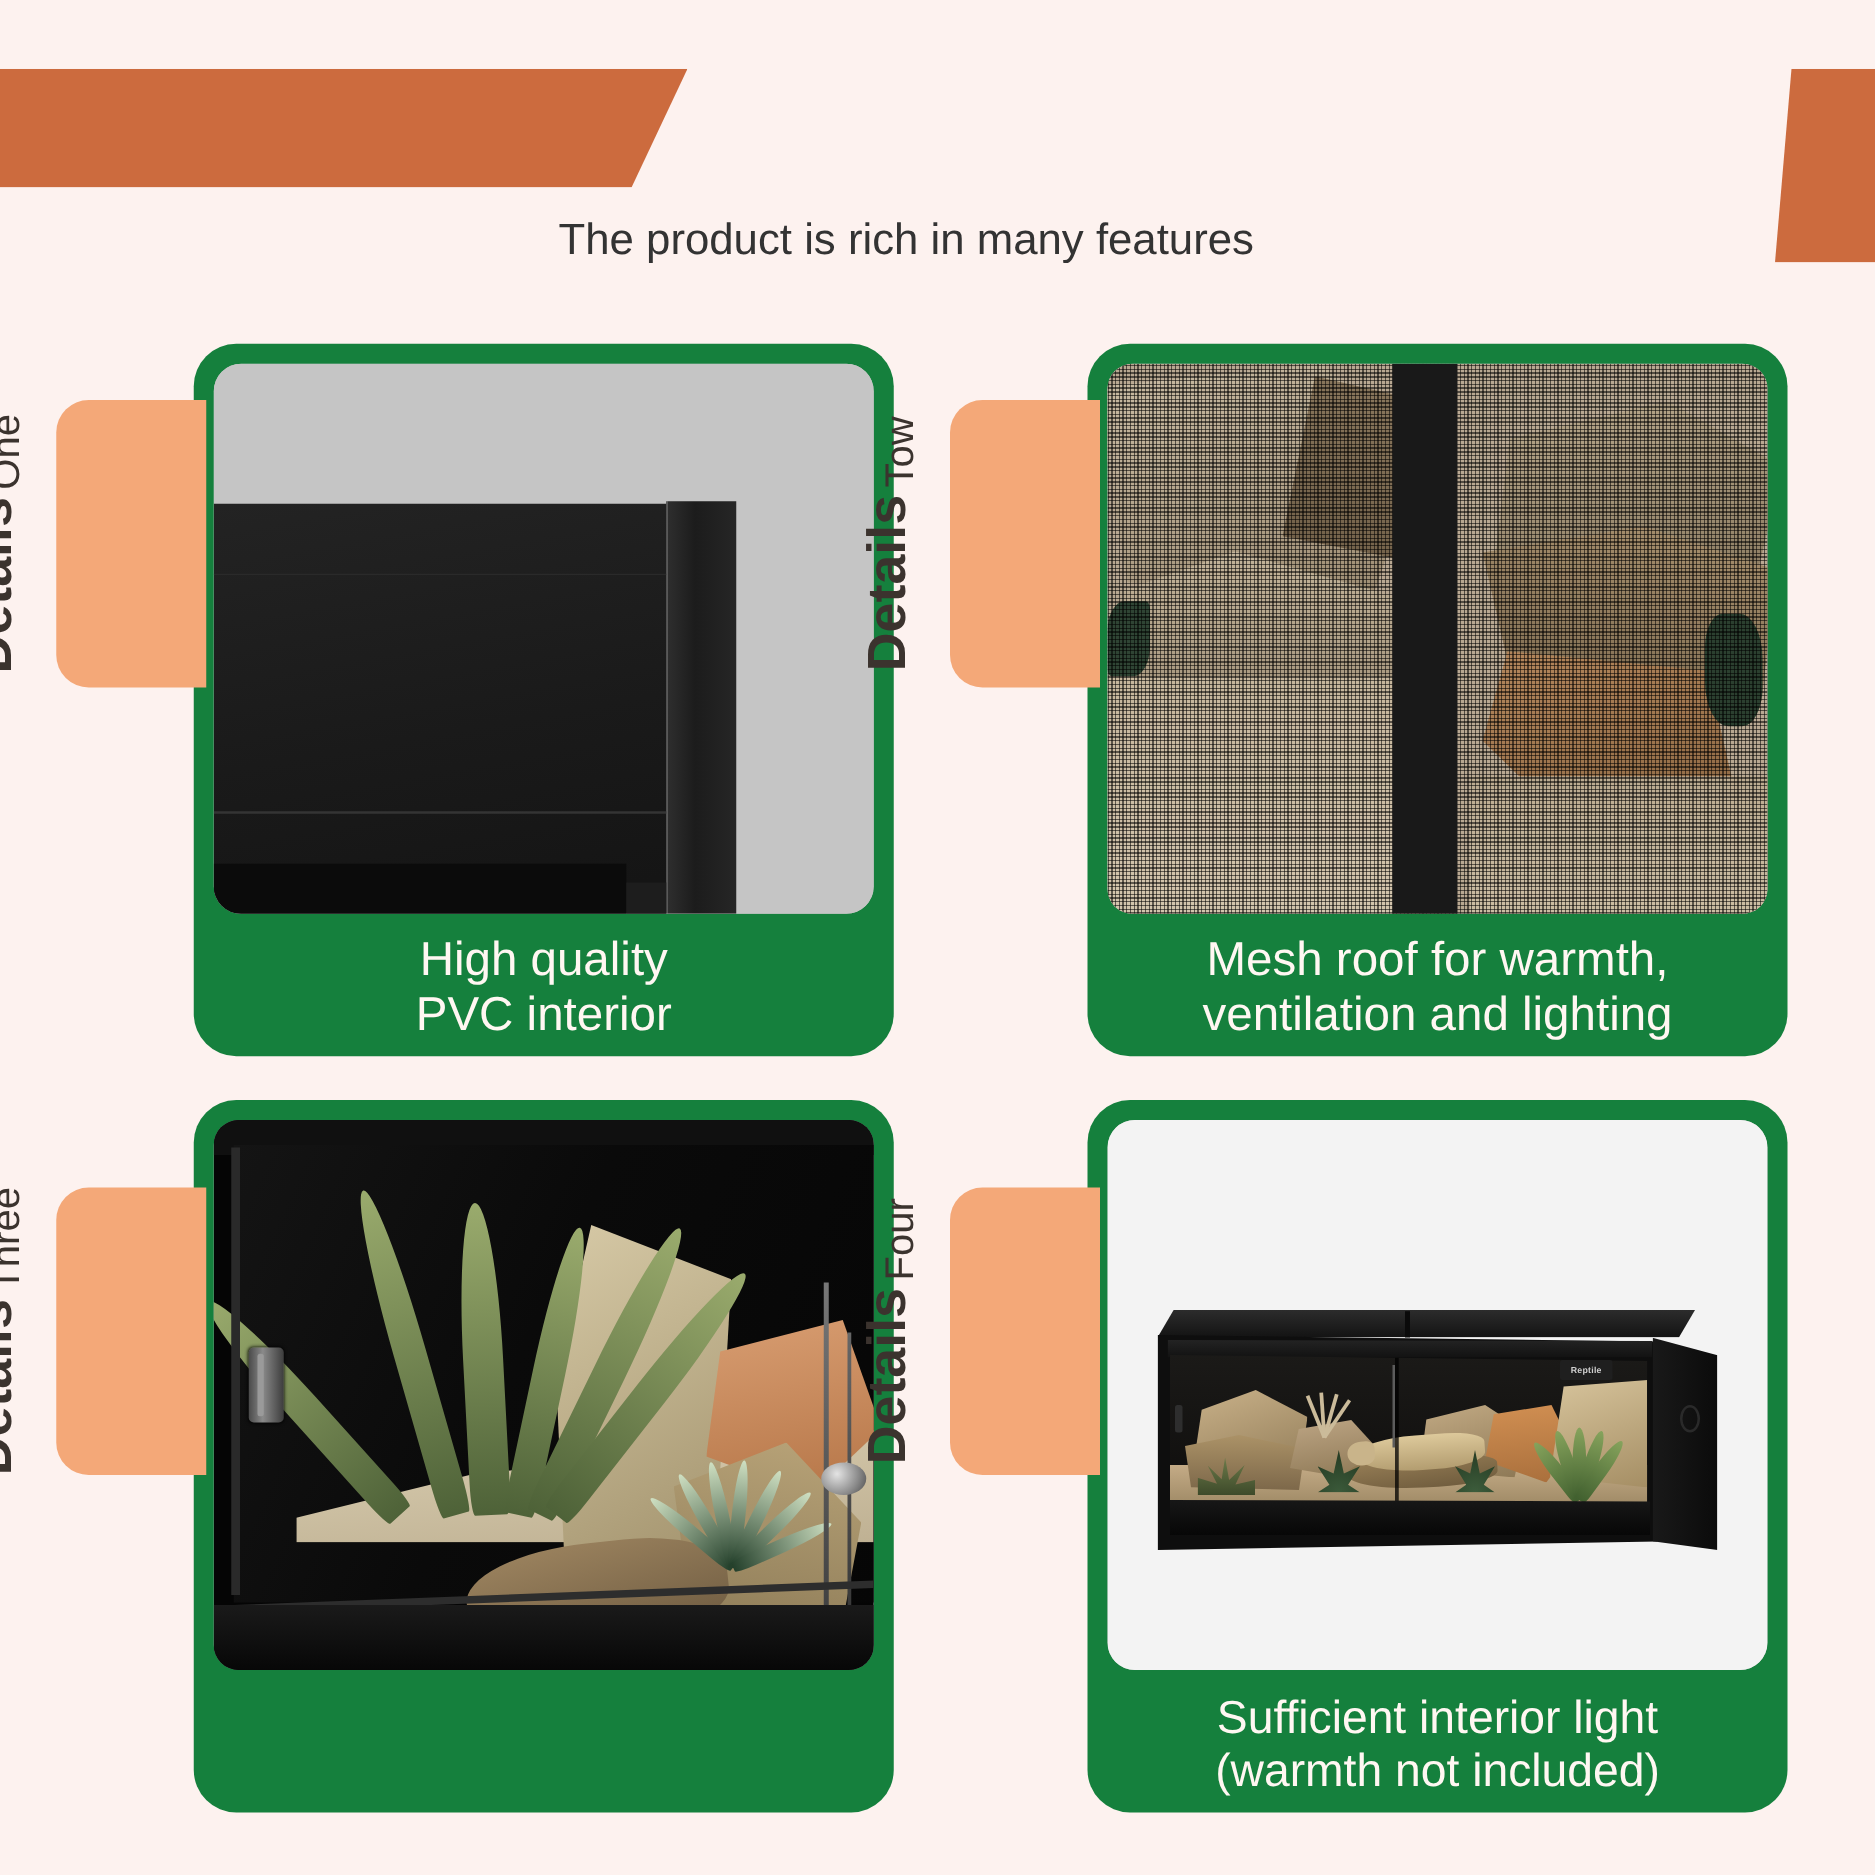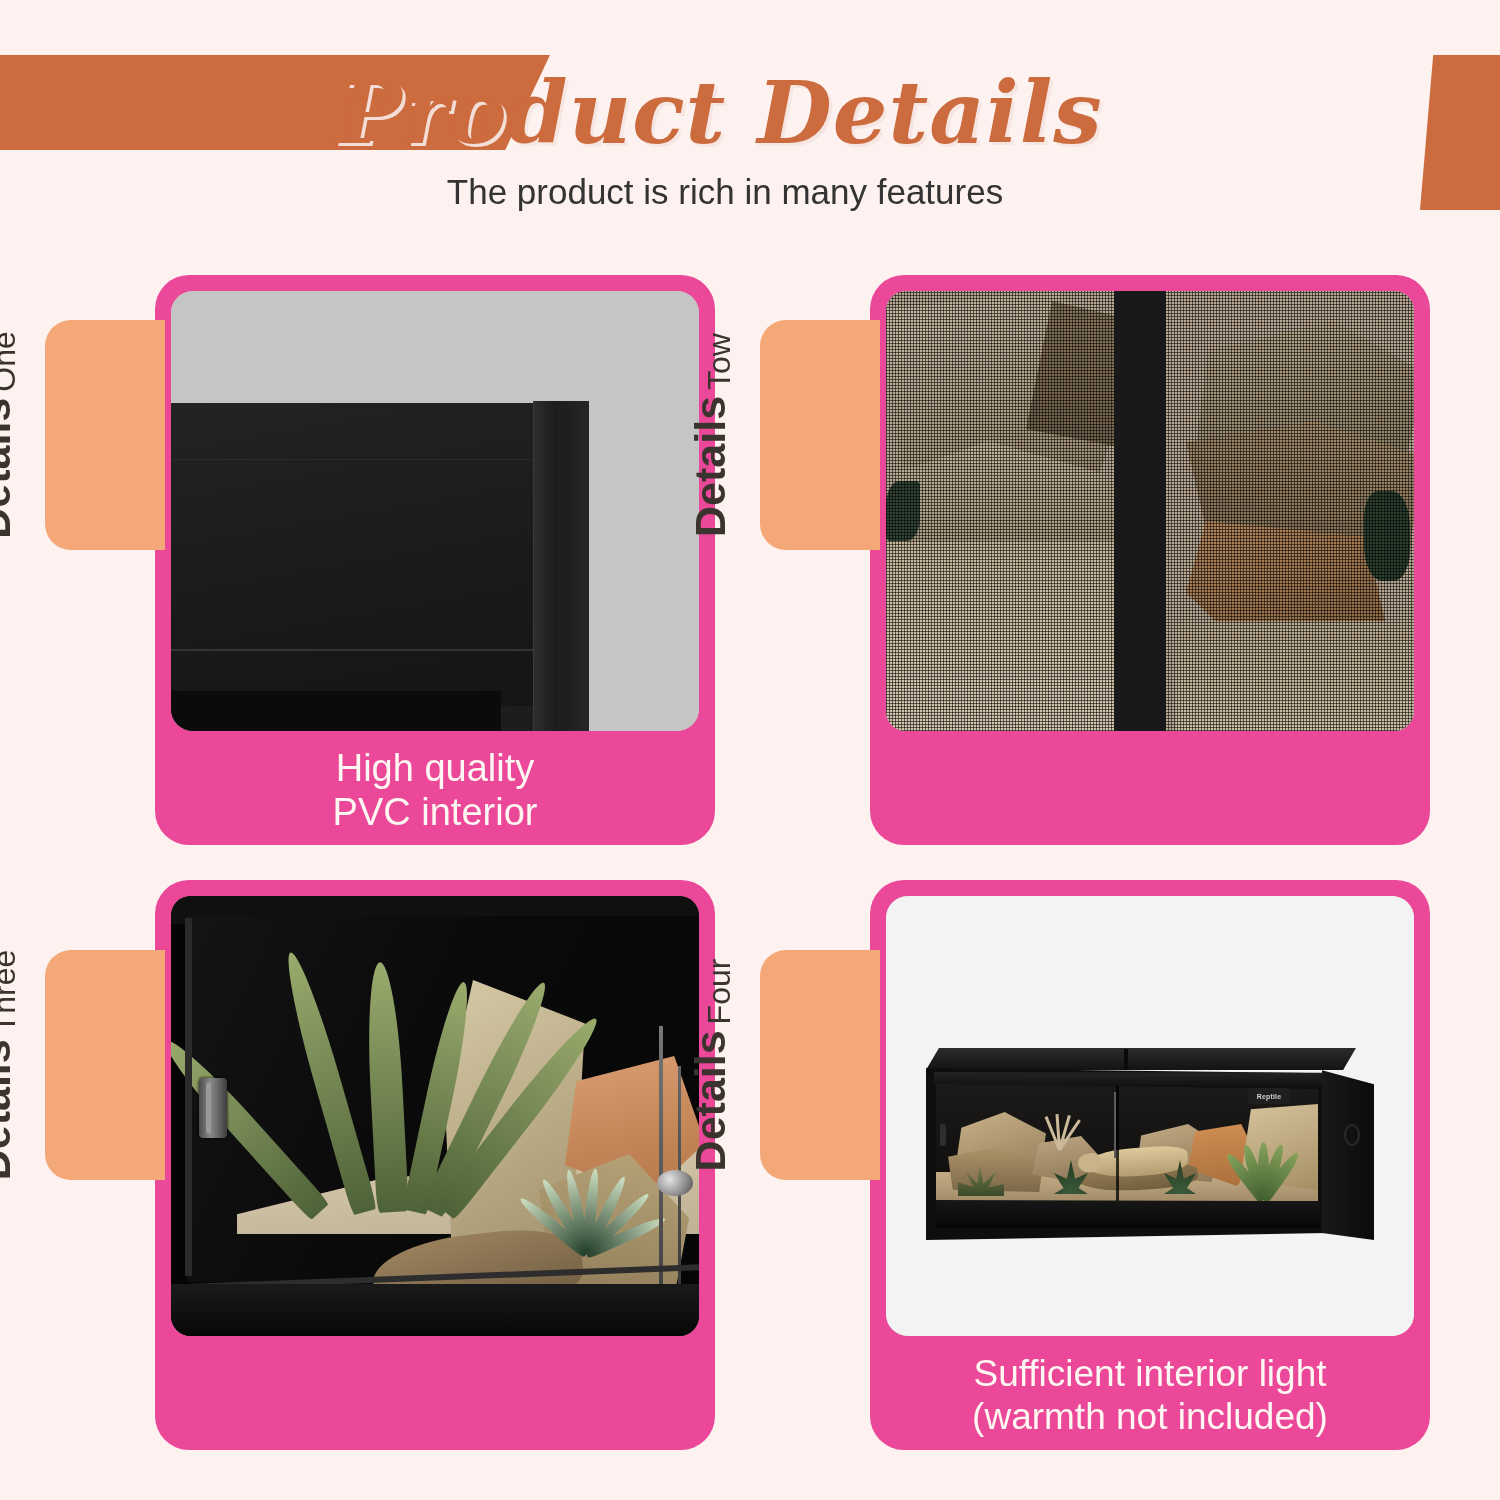--- a/index.html
+++ b/index.html
@@ -50,21 +50,21 @@
   .grid { position:absolute; left:0; top:260px; width:1500px; height:1240px; }
 
   .card { position:absolute; width:560px; height:570px; }
   .card.c1 { left:155px; top:15px; }
   .card.c2 { left:870px; top:15px; }
   .card.c3 { left:155px; top:620px; }
   .card.c4 { left:870px; top:620px; }
 
   .card-frame {
     position:absolute; inset:0;
-    background:#ec4899;
+    background:#15803d;
     border-radius:34px;
     overflow:hidden;
   }
   .photo {
     position:absolute; left:16px; top:16px;
     width:528px; height:440px;
     border-radius:22px;
     overflow:hidden;
     background:#c9c9c9;
   }
@@ -417,21 +417,20 @@
     position:absolute; left:14px; top:76px; width:6px; height:22px;
     background:#2e2e2e; border-radius:2px;
   }
 </style>
 </head>
 <body>
 
 <div class="header">
   <div class="banner-left"></div>
   <div class="banner-right"></div>
-  <div class="title">Product Details</div>
   <div class="subtitle">The product is rich in many features</div>
 </div>
 
 <div class="grid">
 
   <div class="card c1">
     <div class="card-frame">
       <div class="photo">
         <div class="p1-bg"></div>
         <div class="p1-panel"></div>
@@ -460,20 +459,26 @@
           <div class="p2-sand"></div>
           <div class="p2-rockD"></div>
           <div class="p2-rockE"></div>
           <div class="p2-rockF"></div>
           <div class="p2-sand2"></div>
           <div class="p2-plant1"></div>
           <div class="p2-plant2"></div>
         </div>
         <div class="p2-mesh"></div>
         <div class="p2-mesh-hole"></div>
+      </div>
+      <div class="caption">
+        <div>
+          <div>Mesh roof  for  warmth,</div>
+          <div>ventilation and lighting</div>
+        </div>
       </div>
     </div>
   </div>
 
   <div class="card c3">
     <div class="card-frame">
       <div class="photo">
         <div class="p3-bg"></div>
         <div class="p3-top"></div>
         <div class="p3-glass">

